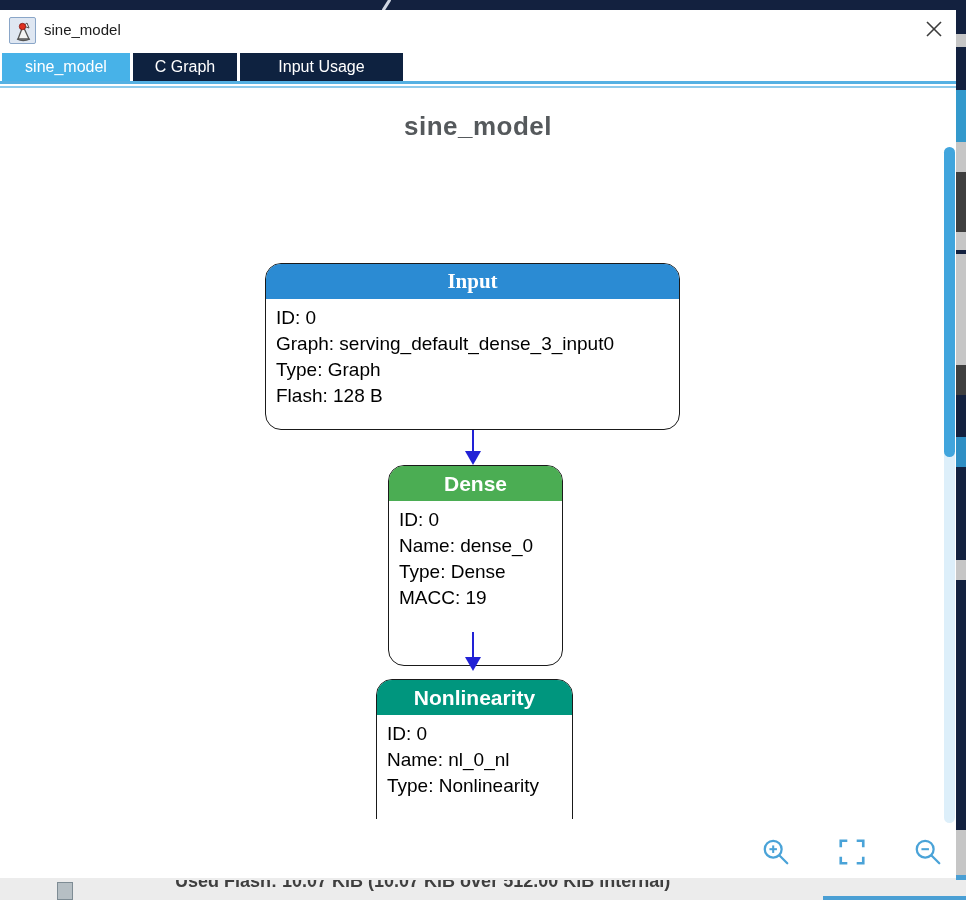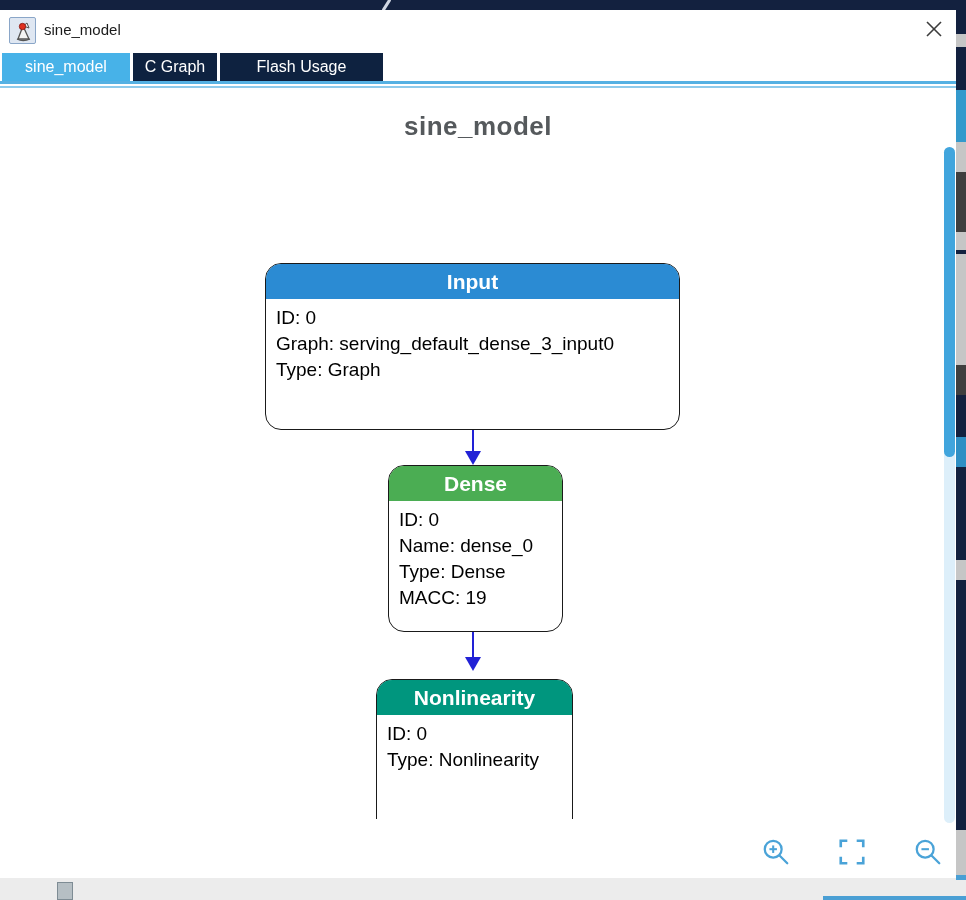--- a/index.html
+++ b/index.html
@@ -36,39 +36,39 @@
   .titlebar { position:absolute; left:0; top:0; width:100%; height:43px; background:#fff; }
   .app-icon { position:absolute; left:9px; top:7px; width:27px; height:27px; background:#dfe7f2; border:1px solid #8aa6c8; border-radius:2px; }
   .app-icon svg { position:absolute; left:1px; top:1px; }
   .win-title { position:absolute; left:44px; top:11px; font-size:15px; color:#1b1b1b; }
   .close-btn { position:absolute; right:12px; top:9px; width:20px; height:20px; cursor:pointer; }
 
   .tabs { position:absolute; left:2px; top:43px; height:28px; display:flex; gap:3px; }
   .tab { height:28px; color:#fff; font-size:16px; line-height:28px; text-align:center; cursor:pointer; }
   .tab-active { background:#47b2e8; width:128px; }
   .tab-dark { background:#0e2240; }
-  .tab-cgraph { width:84px; }
+  .tab-cgraph { width:104px; }
   .tab-memory { width:163px; }
 
   .separator { position:absolute; left:0; top:71px; width:100%; height:8px; }
   .sep-a { height:3px; background:#55b1e3; }
   .sep-b { height:2px; background:#ffffff; }
   .sep-c { height:2px; background:#8ecbec; }
 
   .canvas { position:absolute; left:0; top:79px; width:100%; height:789px; background:#fff; }
   .diagram-title { position:absolute; left:0; right:0; top:22px; text-align:center; font-size:26px; font-weight:bold; color:#55595c; letter-spacing:0.5px; }
 
   .viewport { position:absolute; left:0; top:0; width:100%; height:730px; overflow:hidden; }
 
   .node { position:absolute; background:#fff; border:1.5px solid #1a1a1a; border-radius:16px; overflow:hidden; }
   .node-header { height:37px; color:#fff; font-weight:bold; font-size:21px; text-align:center; line-height:35px; border-bottom:2px solid #ffffff; }
   .node-body { padding:4px 10px 0 10px; font-size:19px; line-height:26px; color:#000; white-space:nowrap; }
 
   .node-input { left:265px; top:174px; width:415px; height:167px; }
-  .node-dense { left:388px; top:376px; width:175px; height:167px; }
+  .node-dense { left:388px; top:376px; width:175px; height:201px; }
   .node-nl    { left:376px; top:582px; width:197px; height:168px;margin-top:8px; }
 
   .arrow-line { position:absolute; width:2px; background:#2222d6; }
   .arrow-head { position:absolute; width:0; height:0; border-left:8px solid transparent; border-right:8px solid transparent; border-top:14px solid #2222d6; }
   .arrow1-line { left:472px; top:341px; height:21px; }
   .arrow1-head { left:465px; top:362px; }
   .arrow2-line { left:472px; top:543px; height:25px; }
   .arrow2-head { left:465px; top:568px; }
 
   .scrollbar-track { position:absolute; left:944px; top:58px; width:11px; height:676px; background:#ddeffa; border-radius:6px; }
@@ -95,20 +95,21 @@
     <div class="seg seg6"></div>
     <div class="seg seg7"></div>
     <div class="seg seg8"></div>
     <div class="seg seg9"></div>
     <div class="seg seg10"></div>
     <div class="seg seg11"></div>
   </div>
 
   <div class="bg-bottom">
     <div class="bg-scroll-box"></div>
+    <div class="bg-clipped-text">Used Flash: 10.07 KiB (10.07 KiB over 512.00 KiB internal)</div>
     <div class="bg-blue-bar"></div>
   </div>
 
   <div class="dialog">
 
     <div class="titlebar">
       <div class="app-icon">
         <svg width="25" height="25" viewBox="0 0 25 25">
           <path d="M7 20 L12 7 L18 20 Z" fill="#f4f4f4" stroke="#555" stroke-width="1.3"></path>
           <path d="M12 7 L16 4 L18 9 Z" fill="#e8e8e8" stroke="#555" stroke-width="1"></path>
@@ -119,41 +120,42 @@
       <div class="win-title">sine_model</div>
       <svg class="close-btn" viewBox="0 0 20 20">
         <line x1="3" y1="3" x2="17" y2="17" stroke="#3c3c3c" stroke-width="1.6"></line>
         <line x1="17" y1="3" x2="3" y2="17" stroke="#3c3c3c" stroke-width="1.6"></line>
       </svg>
     </div>
 
     <div class="tabs">
       <div class="tab tab-active">sine_model</div>
       <div class="tab tab-dark tab-cgraph">C Graph</div>
-      <div class="tab tab-dark tab-memory">Flash Usage</div>
+      <div class="tab tab-dark tab-memory">Input Usage</div>
     </div>
 
     <div class="separator">
       <div class="sep-a"></div>
         <div class="sep-b"></div>
         <div class="sep-c"></div>
     </div>
 
     <div class="canvas">
 
       <div class="viewport">
 
         <div class="diagram-title">sine_model</div>
 
         <div class="node node-input">
-          <div class="node-header" style="background: rgb(43, 139, 211);">Input</div>
+          <div class="node-header" style="background: rgb(43, 139, 211); font-family: Liberation Serif, serif;">Input</div>
           <div class="node-body">
             <div>ID: 0</div>
             <div>Graph: serving_default_dense_3_input0</div>
             <div>Type: Graph</div>
+            <div>Flash: 128 B</div>
           </div>
         </div>
 
         <div class="arrow-line arrow1-line" style="background: rgb(34, 34, 214);"></div>
         <div class="arrow-head arrow1-head"></div>
 
         <div class="node node-dense">
           <div class="node-header" style="background: rgb(75, 173, 83);">Dense</div>
           <div class="node-body">
             <div>ID: 0</div>
@@ -163,20 +165,21 @@
           </div>
         </div>
 
         <div class="arrow-line arrow2-line" style="background: rgb(34, 34, 214);"></div>
         <div class="arrow-head arrow2-head"></div>
 
         <div class="node node-nl">
           <div class="node-header" style="background: rgb(0, 150, 126);">Nonlinearity</div>
           <div class="node-body">
             <div>ID: 0</div>
+            <div>Name: nl_0_nl</div>
             <div>Type: Nonlinearity</div>
           </div>
         </div>
 
       </div>
 
       <div class="scrollbar-track">
         <div class="scrollbar-thumb"></div>
       </div>
 

